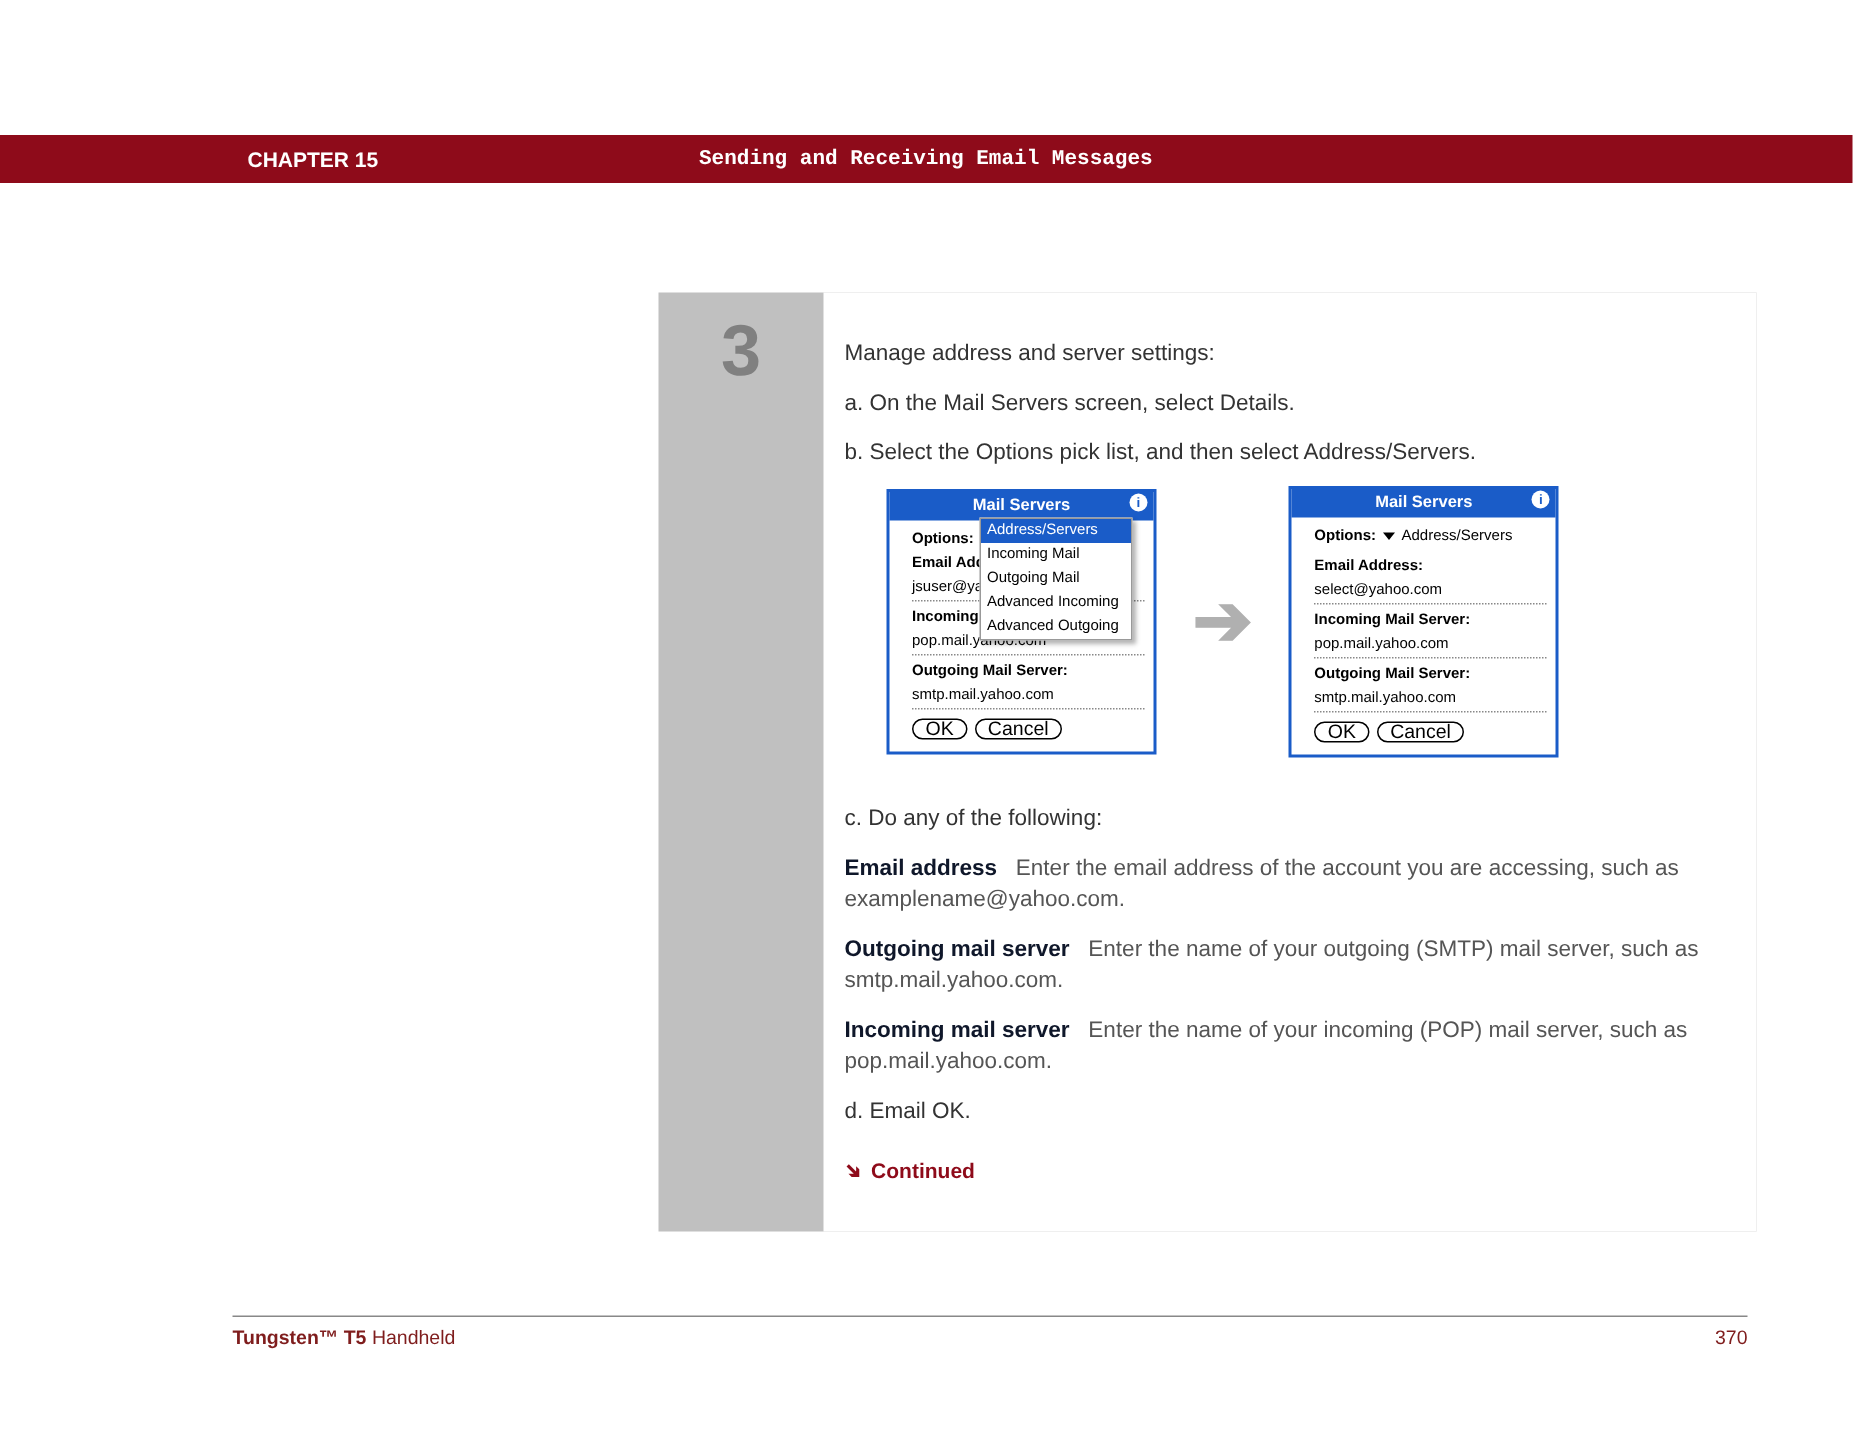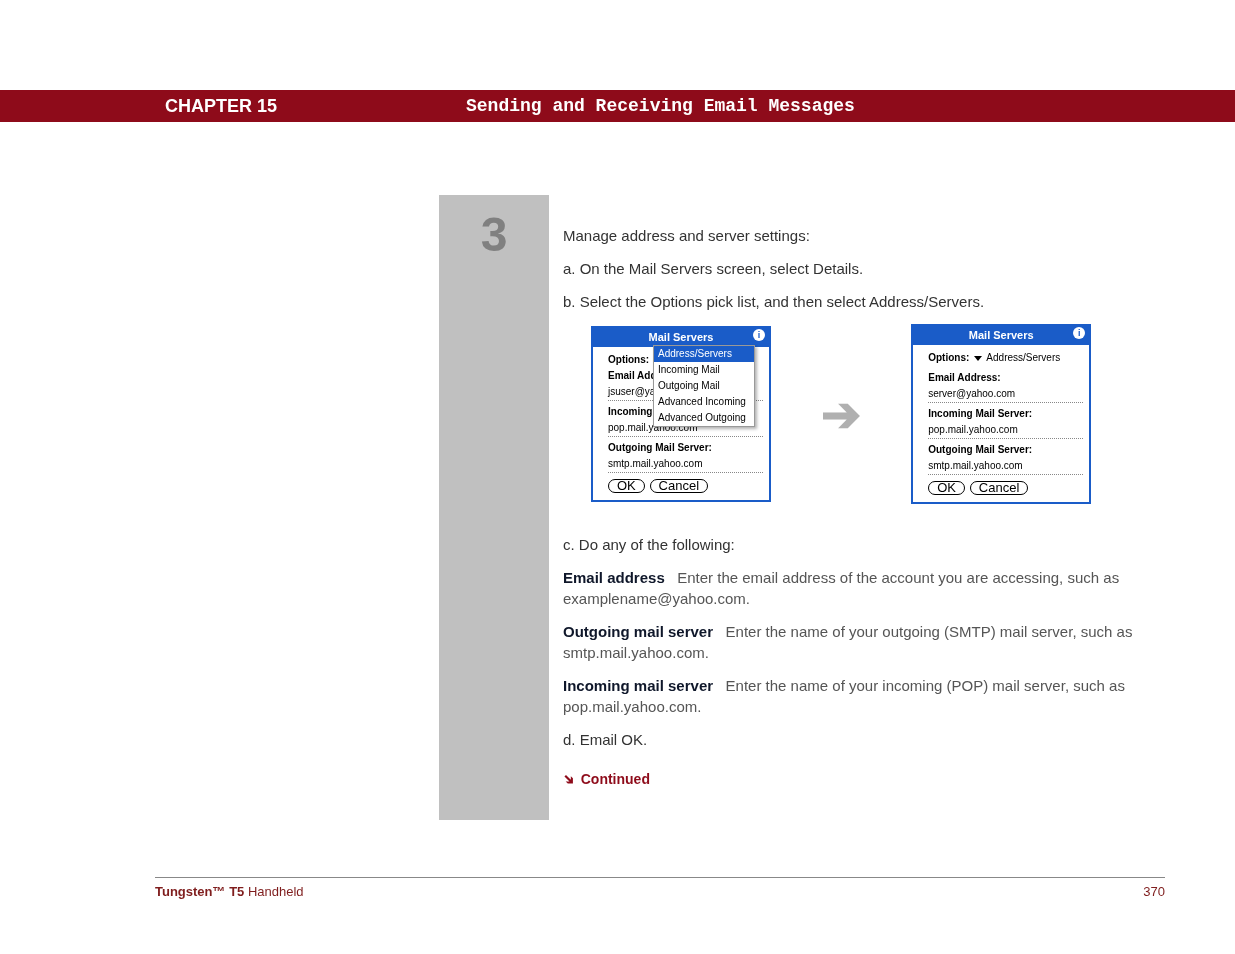--- a/index.html
+++ b/index.html
@@ -10,21 +10,21 @@
     width: 1235px;
     height: 954px;
     position: relative;
   }
   .header-bar {
     background: #8e0b1a;
     color: #fff;
     height: 32px;
     display: flex;
     align-items: center;
-    font-size: 18px;
+    font-size: 14px;
     font-weight: bold;
     position: absolute;
     top: 90px;
     left: 0;
     right: 0;
   }
   .chapter-label { position: absolute; left: 165px; }
   .chapter-title { position: absolute; left: 466px; font-family: Liberation Mono, monospace; }
   .content-box {
     position: absolute;
@@ -51,21 +51,21 @@
     padding: 30px 20px 30px 14px;
     font-size: 15px;
     color: #333;
     line-height: 1.4;
   }
   .step-body p { margin: 0 0 12px 0; }
   .sub-item { margin: 0 0 14px 0; padding-left: 22px; text-indent: -22px; }
   .screens-row {
     display: flex;
     align-items: center;
-    gap: 50px;
+    gap: 24px;
     margin: 10px 0 30px 28px;
   }
   .palm-screen {
     width: 176px;
     border: 2px solid #1a5cc8;
     background: #fff;
     font-family: Arial, sans-serif;
     font-size: 10px;
     color: #000;
   }
@@ -228,21 +228,21 @@
           <span>Mail Servers</span>
           <span class="palm-info">i</span>
         </div>
         <div class="palm-inner">
           <div class="palm-row">
             <span class="bold">Options:</span>
             <span class="tri-down"></span>
             <span>Address/Servers</span>
           </div>
           <div class="palm-row bold" style="margin-top:6px;">Email Address:</div>
-          <span class="dotted-underline">server@yahoo.com</span>
+          <span class="dotted-underline">select@yahoo.com</span>
           <div class="palm-row bold">Incoming Mail Server:</div>
           <span class="dotted-underline">pop.mail.yahoo.com</span>
           <div class="palm-row bold">Outgoing Mail Server:</div>
           <span class="dotted-underline">smtp.mail.yahoo.com</span>
           <div class="palm-buttons">
             <span class="palm-btn">OK</span>
             <span class="palm-btn">Cancel</span>
           </div>
         </div>
       </div>

